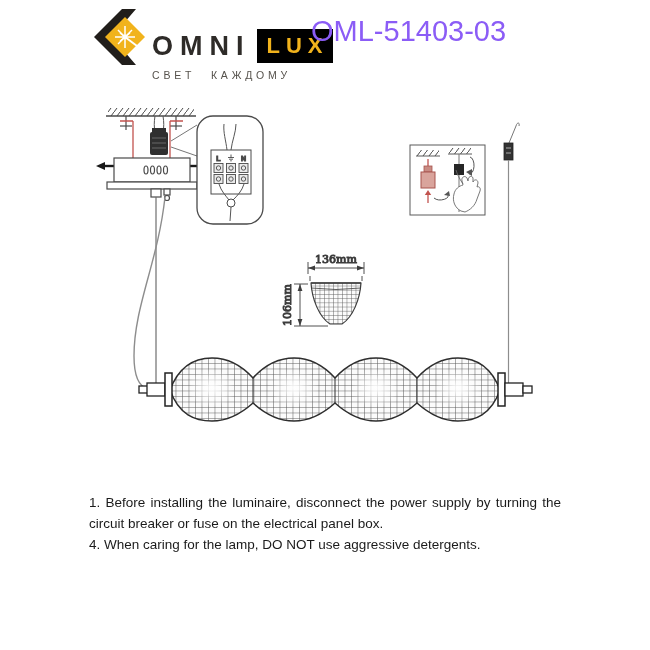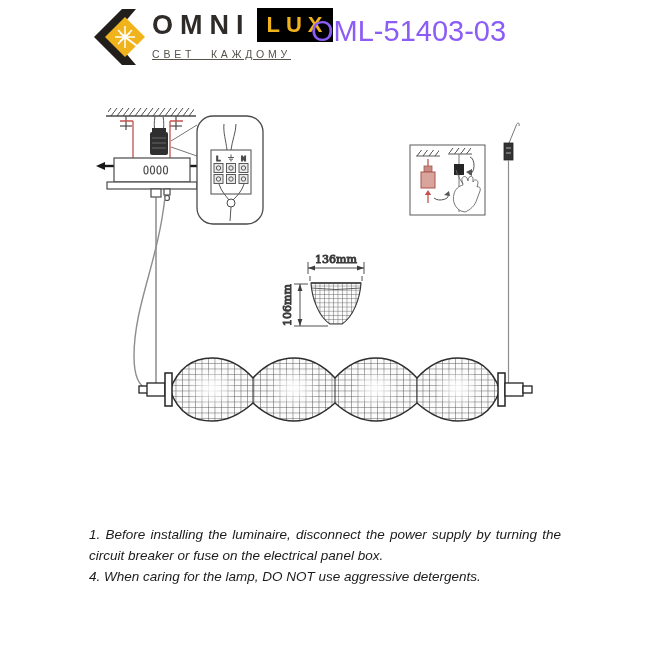--- a/index.html
+++ b/index.html
@@ -3,41 +3,41 @@
 <meta charset="utf-8">
 <style>
   html,body{margin:0;padding:0;background:#ffffff;}
   .page{
     position:relative;width:650px;height:650px;background:#ffffff;overflow:hidden;
     font-family:"Liberation Sans",sans-serif;color:#1b1b1b;
   }
   
   .logo{position:absolute;left:86px;top:8px;display:flex;align-items:flex-start;}
   .logo-icon{width:62px;height:58px;flex:0 0 auto;}
-  .logo-text{margin-left:4px;margin-top:0;}
+  .logo-text{margin-left:4px;margin-top:21px;}
   .brand-row{display:flex;align-items:center;}
   .brand-omni{
     font-size:27px;font-weight:700;letter-spacing:7px;color:#2e2b28;line-height:1;
   }
   .brand-lux{
     margin-left:6px;background:#000000;color:#f1b31c;font-weight:700;
     font-size:22px;letter-spacing:6px;line-height:1;padding:6px 4px 6px 10px;
   }
   .brand-tagline{
     margin-top:6px;font-size:10.5px;letter-spacing:3.8px;word-spacing:9px;
-    color:#56524c;font-weight:500;text-decoration:underline;
+    color:#56524c;font-weight:500;
   }
   .model{
     position:absolute;left:311px;top:15px;width:210px;
     font-size:29px;font-weight:400;color:#8b5cf6;letter-spacing:0px;white-space:nowrap;
   }
   
   .diagram-svg{position:absolute;left:0;top:0;width:650px;height:650px;}
   
-  .instructions{position:absolute;left:89px;top:524px;width:472px;font-style:italic;}
+  .instructions{position:absolute;left:89px;top:492px;width:472px;}
   .instructions p{
     margin:0;font-size:13.5px;line-height:21px;text-align:justify;color:#1b1b1b;
   }
   .dim-label{font-family:"DejaVu Serif",serif;font-size:11px;fill:#222;}
   .term-label{font-family:"Liberation Sans",sans-serif;font-size:7px;font-weight:bold;fill:#333;}
 </style>
 </head>
 <body>
 
 <div class="page">

